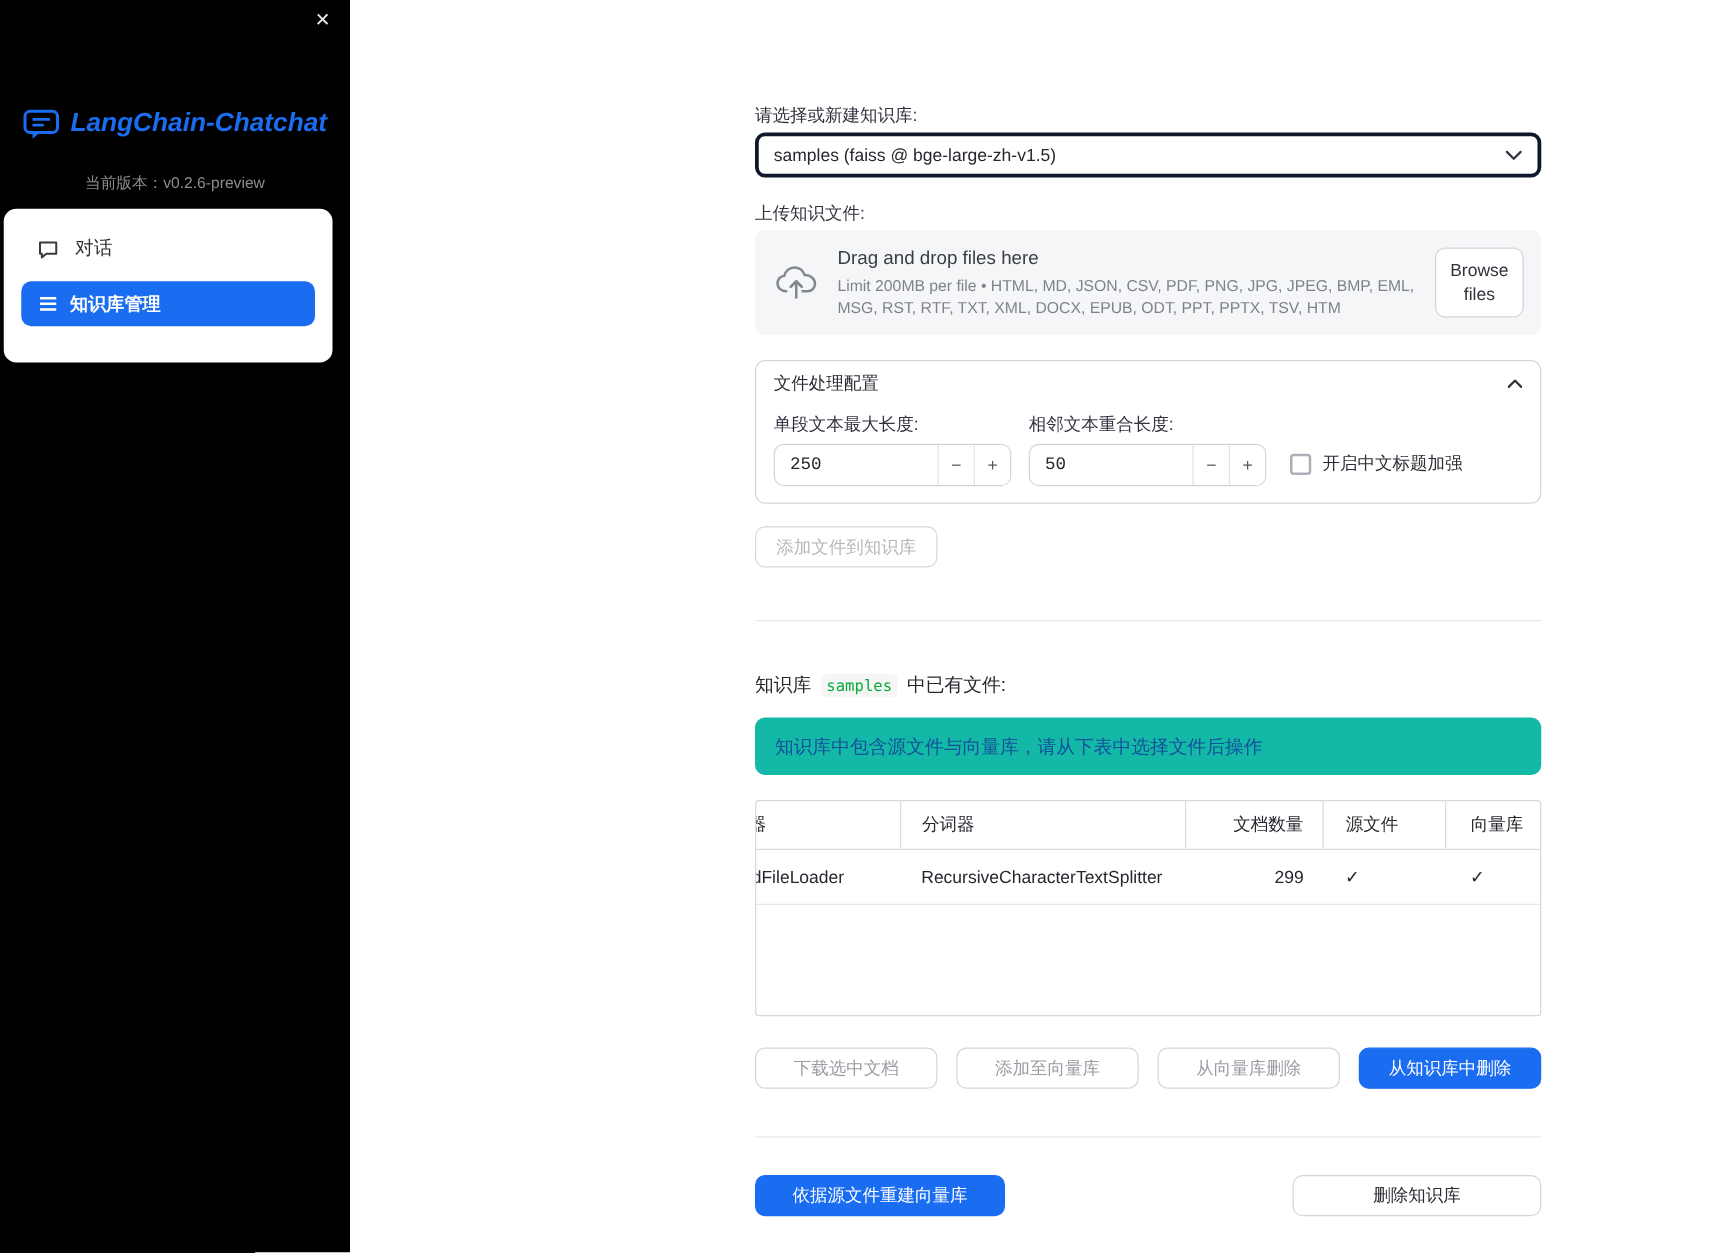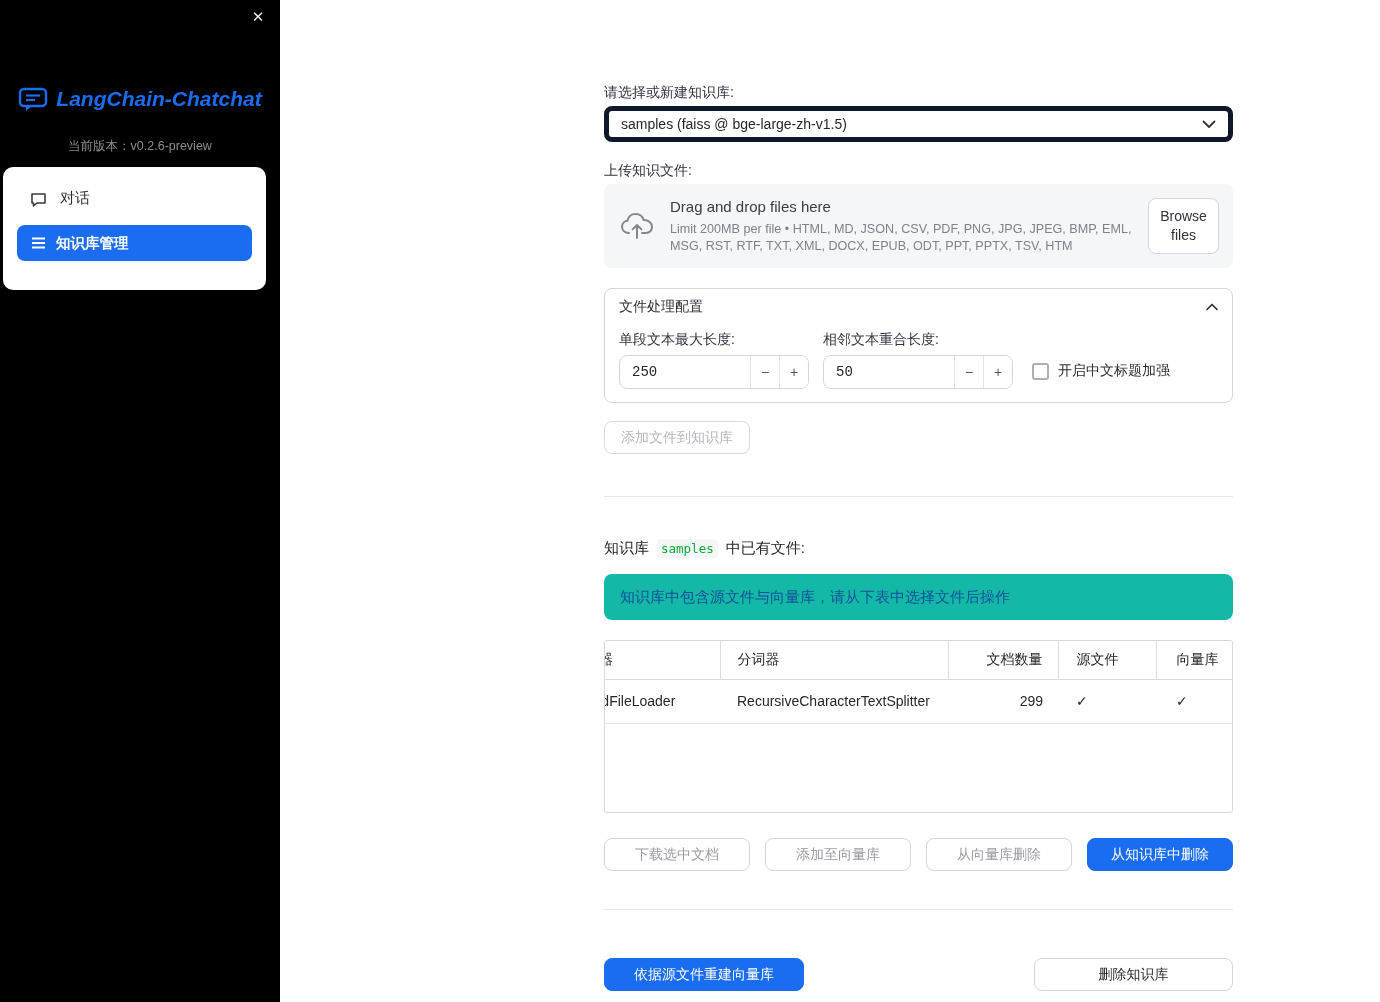--- a/index.html
+++ b/index.html
@@ -20,21 +20,21 @@
   .side-panel { position:absolute; top:167px; left:3px; width:263px; height:123px; background:#ffffff; border-radius:10px; padding-top:14px; }
   .nav-chat { display:flex; align-items:flex-end; gap:13px; padding:8px 0 8px 27px; color:#2c2d33; font-size:15px; cursor:pointer; }
   .nav-kb { margin:9px 14px 0 14px; height:36px; background:#1a6cf0; border-radius:8px; display:flex; align-items:center; gap:10px; padding-left:14px; color:#ffffff; font-size:14.5px; font-weight:600; cursor:pointer; }
 
   
   .main { position:absolute; left:280px; top:0; width:1100px; height:1002px; background:#ffffff; }
   .content { position:absolute; left:324px; top:0; width:629px; padding-top:82px; }
 
   .field-label { font-size:14px; color:#31333f; line-height:20px; margin-bottom:4px; }
 
-  .selectbox { height:36px; border:5px solid #0f172a; border-radius:8px; background:#fff;
+  .selectbox { height:36px; border:3px solid #0f172a; border-radius:8px; background:#fff;
     display:flex; align-items:center; padding:0 12px; cursor:pointer; }
   .selectbox .val { flex:1; font-size:14px; color:#26272e; }
 
   .upload-label { margin-top:18px; }
   .dropzone { height:84px; background:#f5f6f8; border-radius:8px; display:flex; align-items:center; padding:0 14px 0 16px; }
   .dz-text { margin-left:16px; }
   .dz-title { font-size:15px; color:#3a3c46; margin-bottom:6px; }
   .dz-limit { font-size:12.6px; color:#7f828c; width:478px; line-height:1.28; }
   .browse-btn { margin-left:auto; width:71px; min-height:53px; background:#fff; border:1px solid #d3d5db; border-radius:8px;
     font-size:14px; color:#30323c; padding:8px 10px; line-height:1.35; text-align:center; cursor:pointer; font-family:inherit; }
@@ -74,21 +74,21 @@
   .c-loader-h { padding-left:24px !important; }
   .c-split { padding-left:17px !important; }
   .c-count { text-align:right !important; padding-right:15px !important; }
   .c-src { padding-left:18px !important; }
   .c-vec { padding-left:20px !important; }
 
   .row-btns { margin-top:25px; display:flex; gap:15px; }
   .row-btns .btn { flex:1; height:33px; background:#fff; border:1px solid #d5d6d8; color:#9a9ca3;font-family:Liberation Mono, monospace; }
   .row-btns .btn.primary { background:#1a6cf0; border:1px solid #1a6cf0; color:#ffffff; }
 
-  .bottom-row { margin-top:48px; display:flex; justify-content:space-between; }
+  .bottom-row { margin-top:30px; display:flex; justify-content:space-between; }
   .rebuild-btn { width:200px; height:33px; background:#1a6cf0; border:1px solid #1a6cf0; color:#fff; }
   .delkb-btn { width:199px; height:33px; background:#fff; border:1px solid #d5d6d8; color:#2c2d34; }
 
   svg { display:block; }
 </style>
 </head>
 <body>
 
 <div class="sidebar">
   <div class="close-btn">✕</div>

